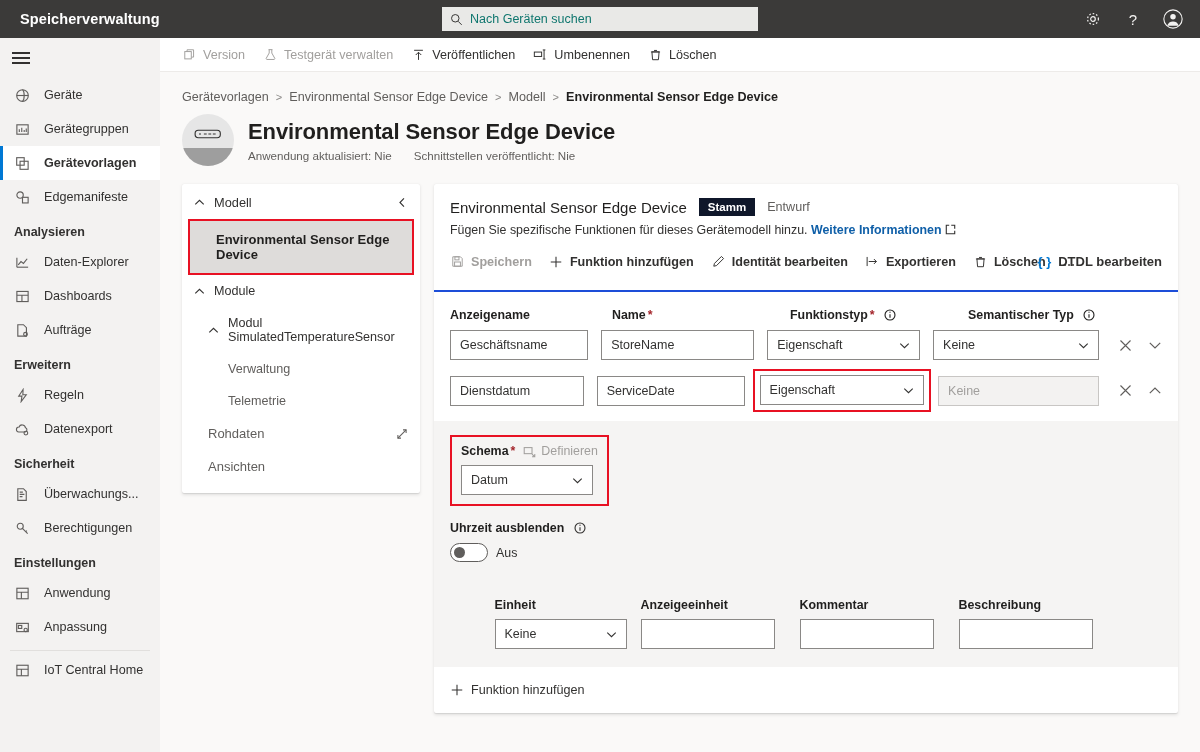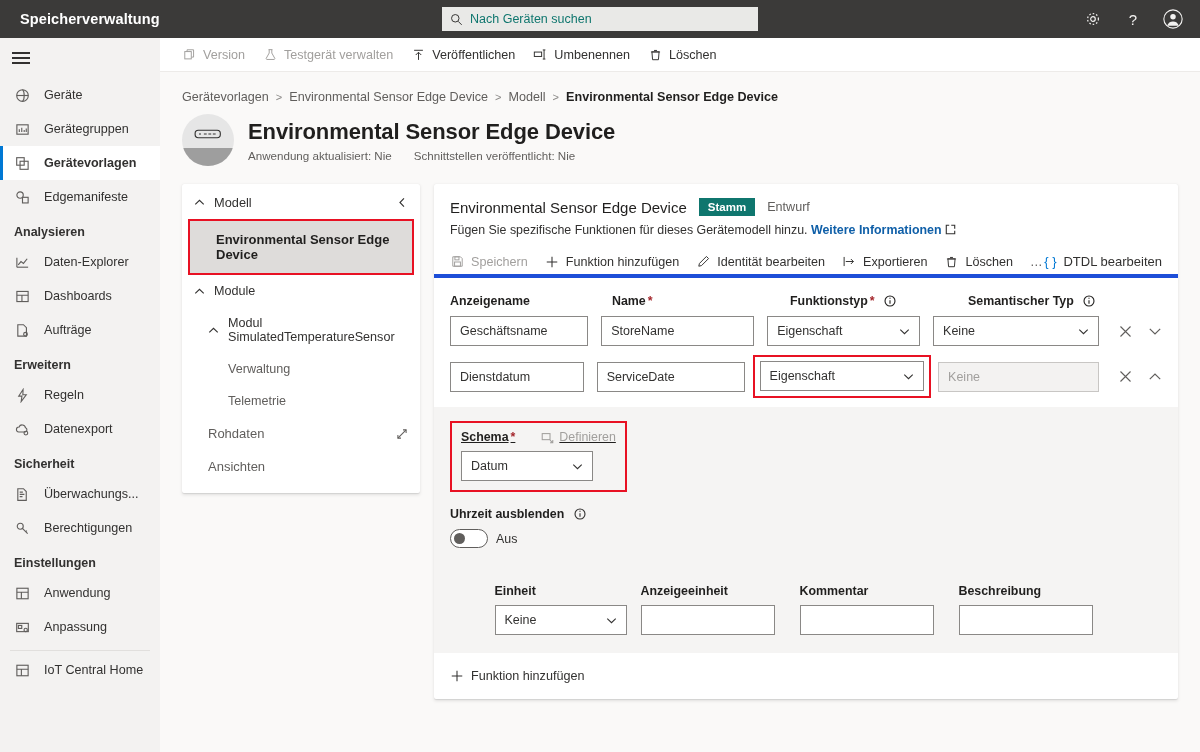--- a/index.html
+++ b/index.html
@@ -119,29 +119,30 @@
     border: 2px solid #e81123; margin: 0 6px;
   }
 
   .mainpane {
     width: 744px; background: #ffffff; border-radius: 2px;
     box-shadow: 0 1.2px 3.6px rgba(0,0,0,.10), 0 .3px .9px rgba(0,0,0,.08);
   }
   .mp-head { padding: 14px 16px 10px 16px; }
   .mp-title-row { display: flex; align-items: center; gap: 12px; }
   .mp-title { font-size: 15px; color: #201f1e; }
-  .badge-root { background: #0f766e; color: #ffffff; font-size: 11.5px; font-weight: bold; padding: 3px 9px; }
+  .badge-root { background: #0f172a; color: #ffffff; font-size: 11.5px; font-weight: bold; padding: 3px 9px; }
   .tab-draft { font-size: 12.6px; color: #605e5c; }
   .mp-desc { margin-top: 7px; font-size: 12.4px; color: #323130; }
   .mp-desc a { color: #0f5fa8; font-weight: bold; text-decoration: none; }
 
   .mp-cmdbar {
     display: flex; align-items: center; gap: 17px;
-    padding: 7px 16px 5px 16px; border-bottom: 4px solid #1d4ed8;
+    padding: 7px 16px 21px 16px; border-bottom: 2px solid #1d4ed8;
     position: relative;
+    font-weight: bold;
   }
   .mp-cmdbar .right { position: absolute; right: 16px; display: flex; align-items: center; gap: 7px; }
 
   
   .grid { padding: 16px 16px 0 16px; }
   .gridhead { display: flex; font-size: 12.4px; font-weight: bold; color: #201f1e; align-items: center; }
   .col1 { width: 148px; }
   .col2 { width: 164px; }
   .col3 { width: 164px; }
   .col4 { width: 178px; }
@@ -155,21 +156,21 @@
     display: flex; align-items: center; padding: 0 9px; font-size: 12.5px; color: #323130;
   }
   .fld.sel { justify-content: space-between; }
   .fld.disabled { background: #f3f2f1; border-color: #c8c6c4; color: #a19f9d; }
   .fld-wrap-hl { border: 2px solid #e81123; padding: 4px 5px 5px 5px; margin: -5px -5px -5px -5px; }
   .rowbtns { display: flex; align-items: center; gap: 16px; margin-left: 20px; color: #605e5c; }
 
   
   .detail { background: #f5f4f3; margin: 14px 0 0 0; padding: 14px 16px 18px 16px; }
   .schema-box { display: inline-block; border: 2px solid #e81123; padding: 7px 9px 9px 9px; }
-  .schema-head { display: flex; align-items: center; gap: 26px; font-size: 12.4px; font-weight: bold; color: #201f1e; text-decoration: underline; }
+  .schema-head { display: flex; align-items: center; gap: 8px; font-size: 12.4px; font-weight: bold; color: #201f1e; }
   .schema-def { color: #a19f9d; font-weight: normal; display: flex; align-items: center; gap: 5px; }
   .schema-sel {
     margin-top: 7px; width: 132px; height: 30px; background: #fff; border: 1px solid #8a8886;
     display: flex; align-items: center; justify-content: space-between; padding: 0 9px; font-size: 12.5px;
   }
   .lbl { font-size: 12.4px; font-weight: bold; color: #201f1e; }
   .toggle-row { display: flex; align-items: center; gap: 8px; margin-top: 8px; }
   .toggle {
     width: 38px; height: 19px; border-radius: 10px; border: 1px solid #605e5c;
     background: #ffffff; position: relative;

